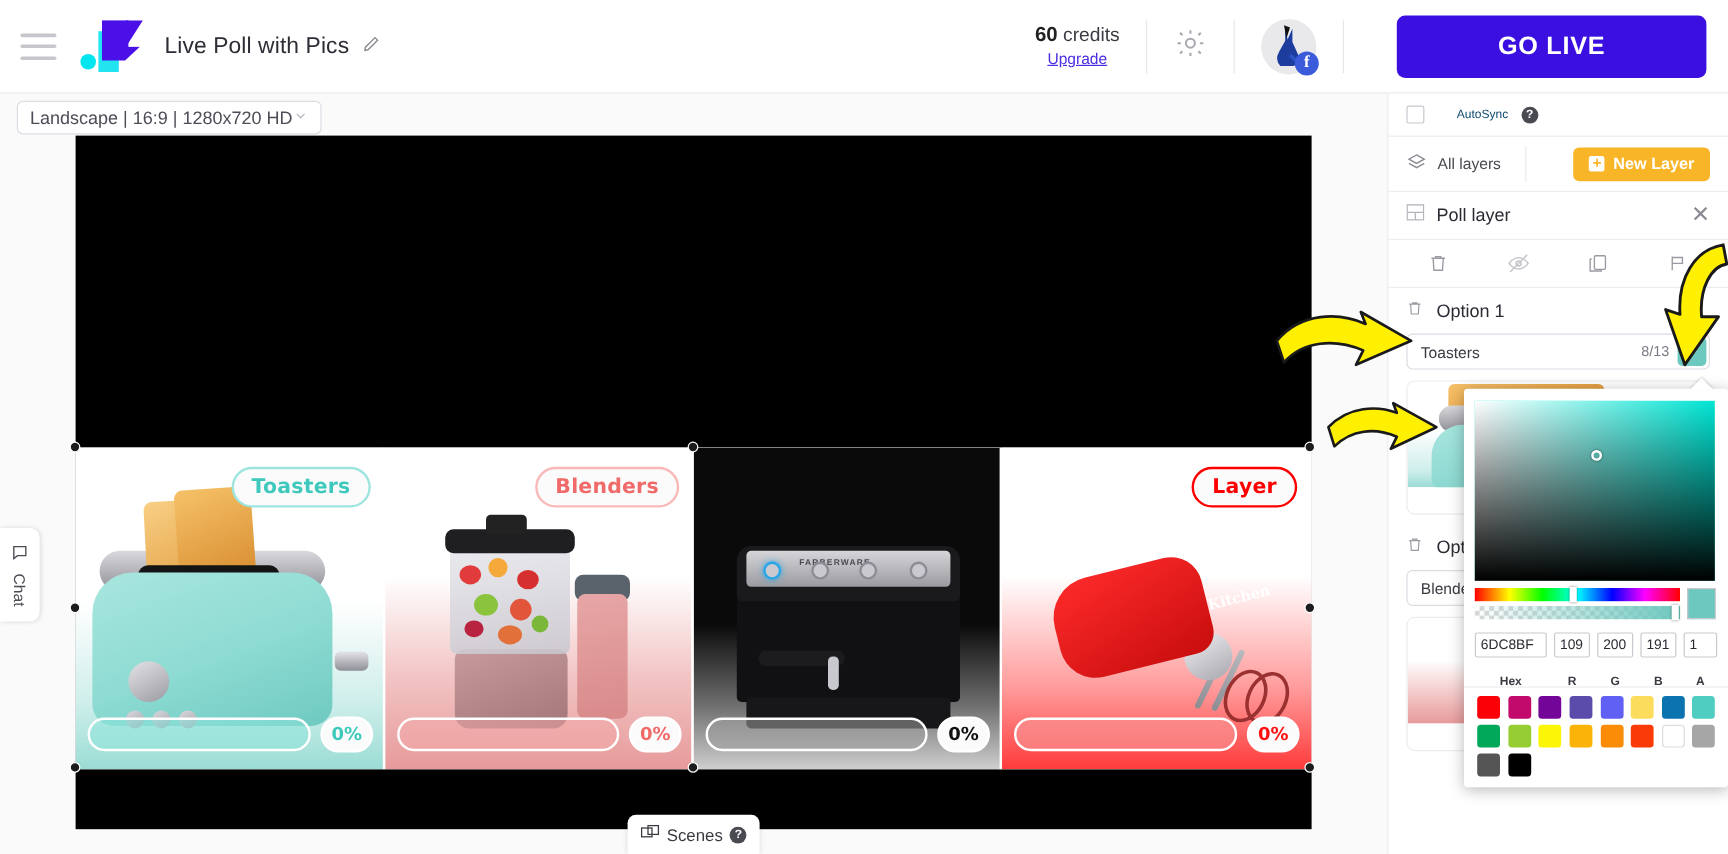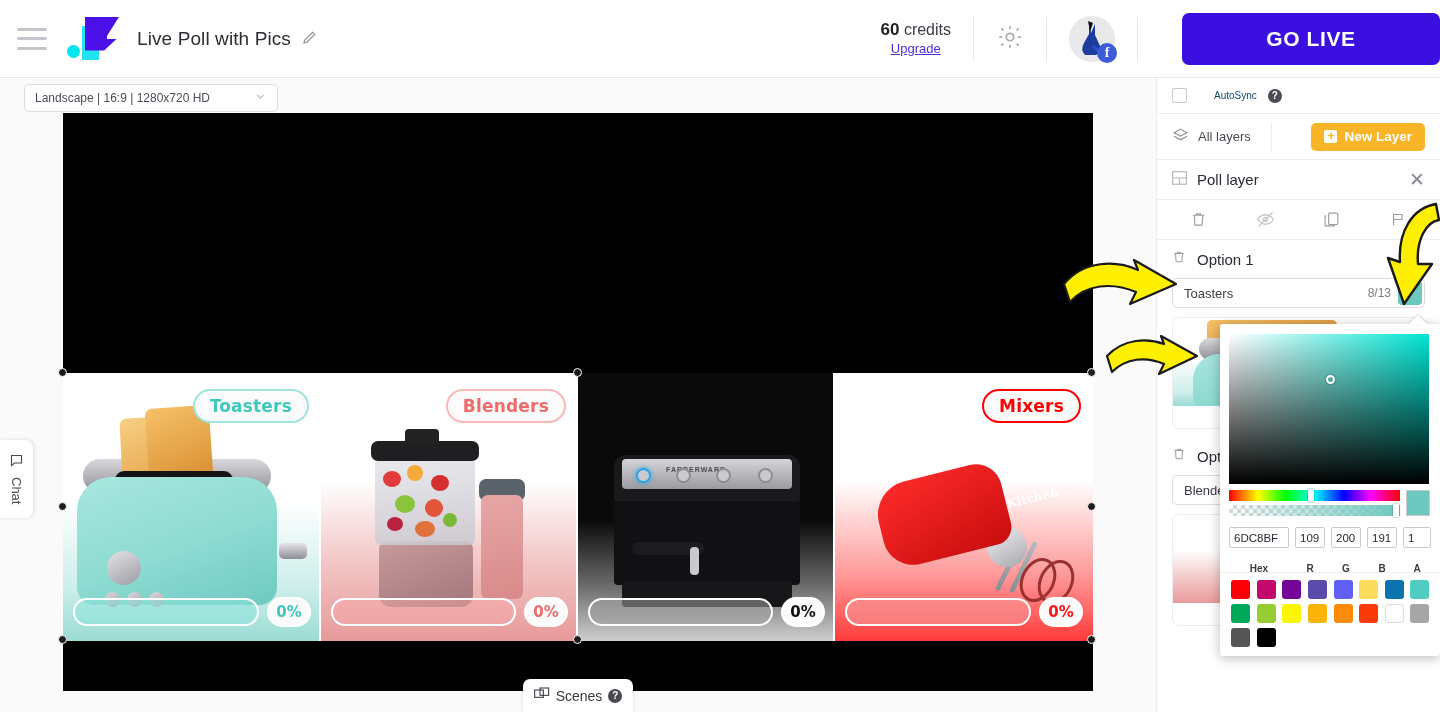--- a/index.html
+++ b/index.html
@@ -44,33 +44,33 @@
   .hdivider { width: 1px; height: 44px; background: #e6e6ec; margin: 0 22px; }
   .gear { cursor: pointer; }
   .avatar-wrap { position: relative; width: 46px; height: 46px; cursor: pointer; }
   .avatar { width: 46px; height: 46px; border-radius: 50%; background: #e9e9ec;
             overflow: hidden; position: relative; }
   .fbadge { position: absolute; right: -2px; bottom: -1px; width: 20px; height: 20px;
             border-radius: 50%; background: #3b5bdb; color: #fff; font-size: 14px;
             font-weight: bold; font-family: "Liberation Serif", serif;
             display: flex; align-items: center; justify-content: center; }
   .golive {
-    width: 258px; height: 52px; margin-left: 22px;
+    width: 258px; height: 52px; margin-right: 18px; margin-left: 22px;
     background: #3a0fe0; color: #fff; border: none; border-radius: 7px;
     font-size: 21px; font-weight: bold; letter-spacing: .6px; cursor: pointer;
   }
 
   
   .canvas-area { position: absolute; left: 0; top: 78px; width: 1156px; height: 634px;
                  background: #fafafb; }
   .ratio-select {
-    position: absolute; left: 24px; top: 6px; width: 254px; height: 28px;
+    position: absolute; left: 14px; top: 6px; width: 254px; height: 28px;
     border: 1px solid #dcdce3; border-radius: 5px; background: #fff;
     display: flex; align-items: center; padding: 0 10px; cursor: pointer;
-    font-size: 12px; color: #4d4d57;
+    font-size: 15px; color: #4d4d57;
   }
   .ratio-select .chev { margin-left: auto; color: #b9b9c2; }
 
   .stage { position: absolute; left: 63px; top: 35px; width: 1030px; height: 578px;
            background: #000; }
   .poll-row { position: absolute; left: 0; top: 260px; width: 1030px; height: 268px;
               display: flex; background:#fff; }
   .poll-card { position: relative; flex: 0 0 auto; height: 268px; overflow: hidden;
                background: #fff; }
   .poll-card.c1 { width: 258px; }
@@ -424,21 +424,21 @@
         <div class="poll-card c4">
           <div class="bg-gradient g-red"></div>
           <div class="beater" style="left:172px;bottom:48px"></div>
           <div class="beater" style="left:186px;bottom:46px"></div>
           <div class="whisk" style="left:186px;bottom:38px"></div>
           <div class="whisk" style="left:204px;bottom:36px"></div>
           <div class="art mx-chrome"></div>
           <div class="art mx-body"></div>
           <div class="art mx-hole"></div>
           <div class="art mx-text">Kitchen</div>
-          <div class="pill red">Mixers</div>
+          <div class="pill red">Layer</div>
           <div class="bar-wrap">
             <div class="bar red"></div>
             <div class="pct red">0%</div>
           </div>
         </div>
       </div>
 
       <div class="handle" style="left:-5px;  top:255px;"></div>
       <div class="handle" style="left:510px; top:255px;"></div>
       <div class="handle" style="left:1024px;top:255px;"></div>

